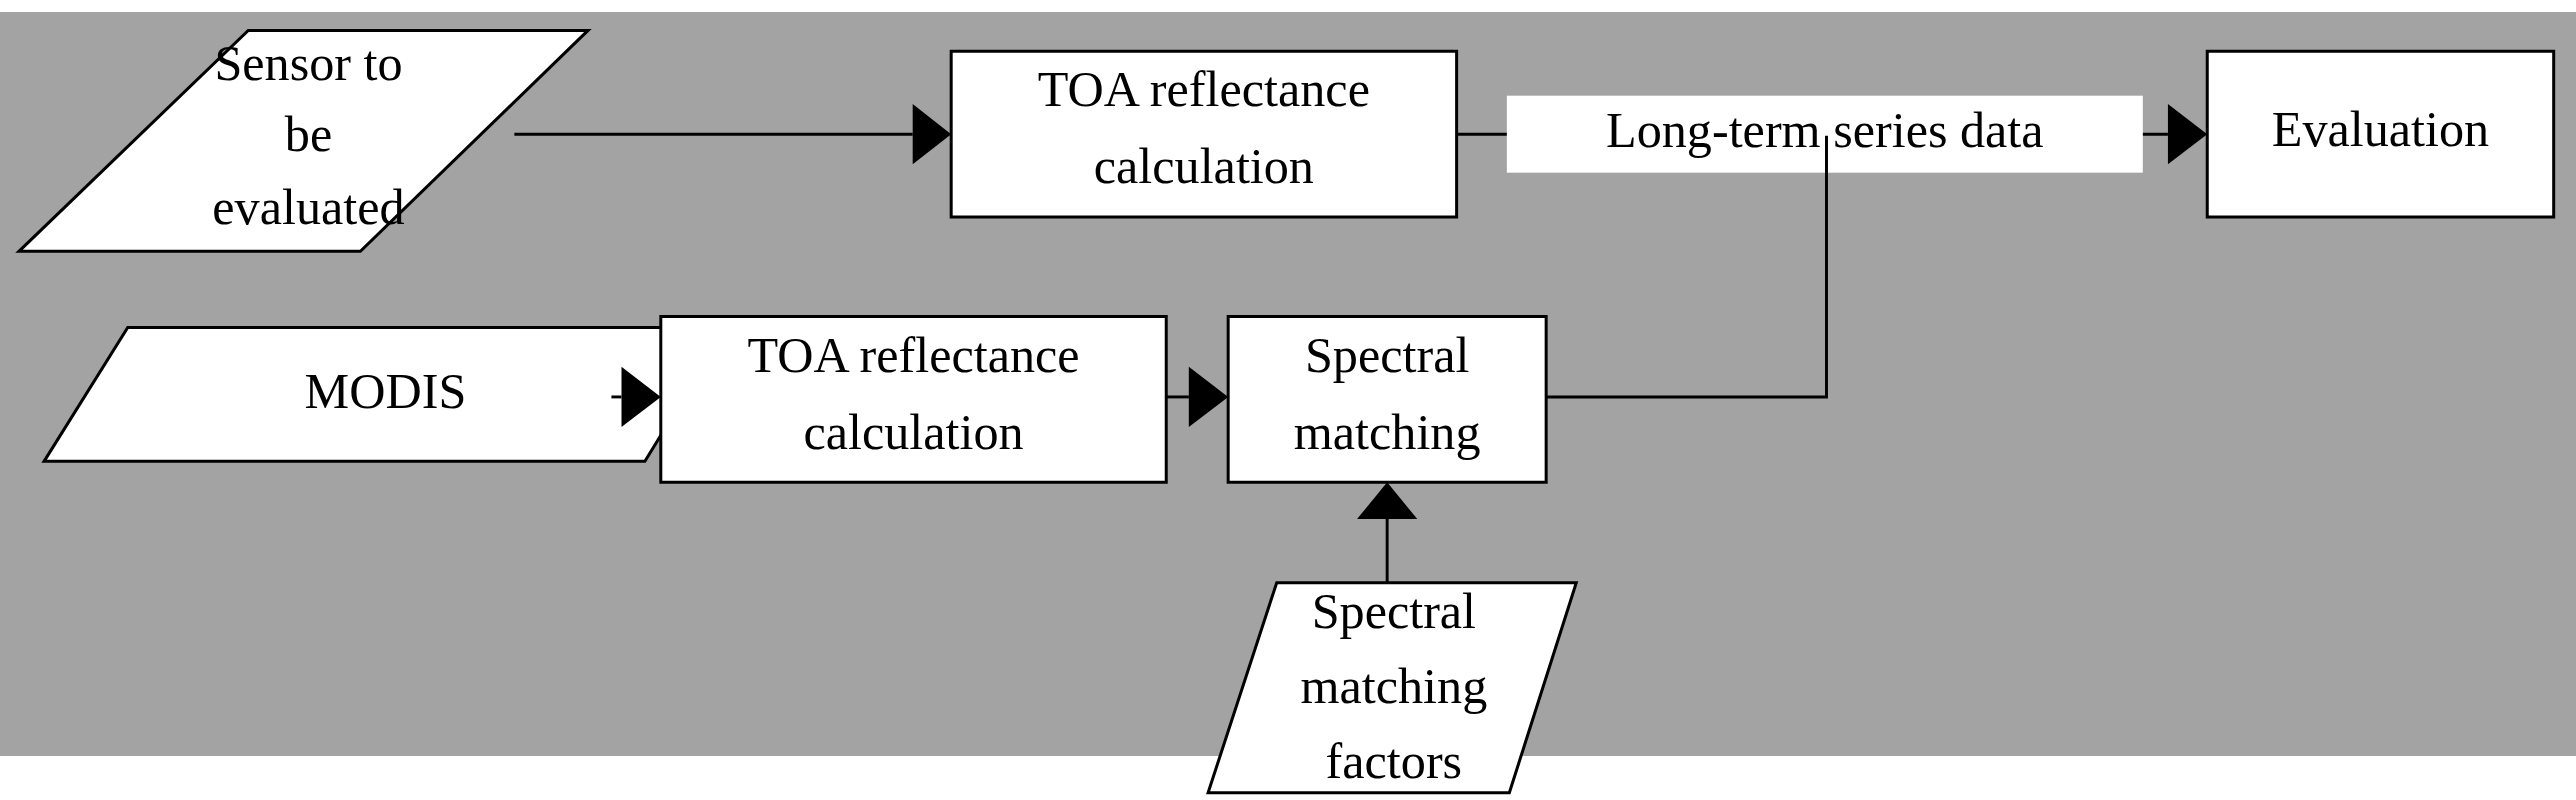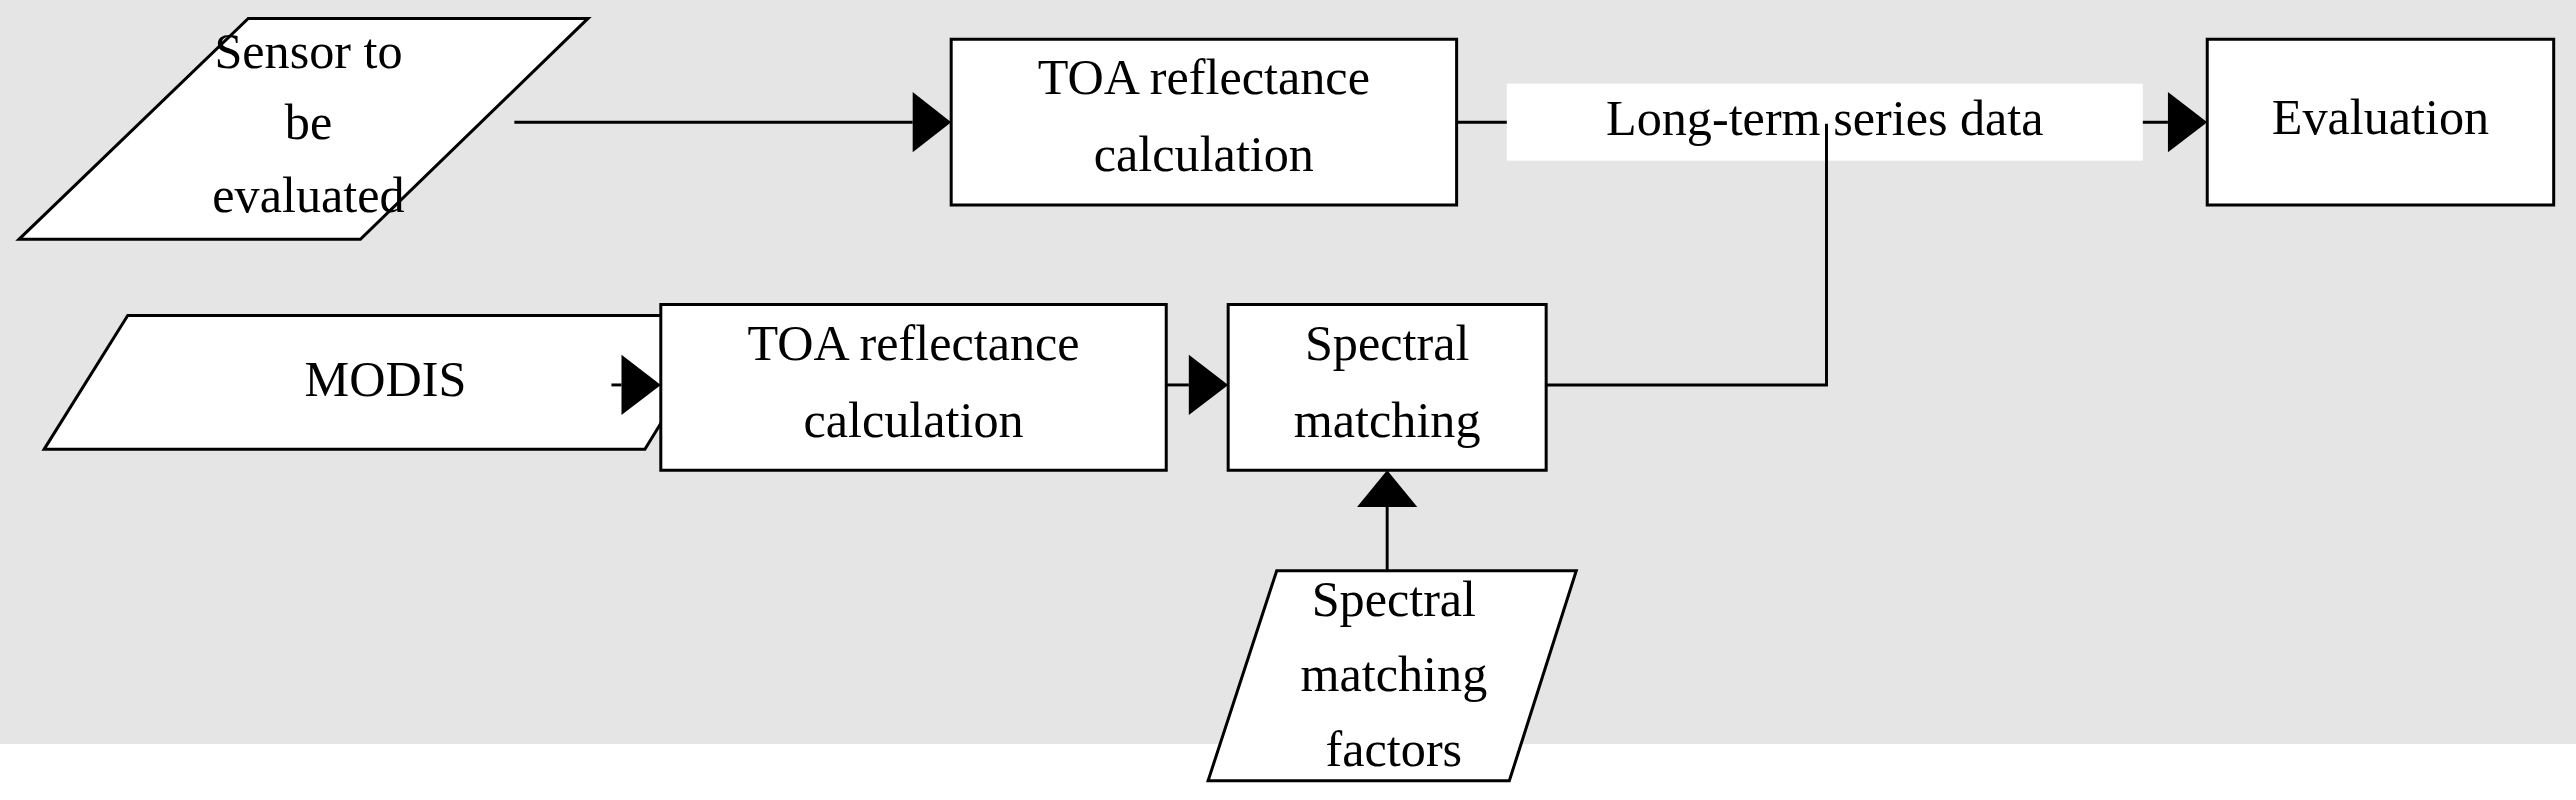--- a/index.html
+++ b/index.html
@@ -10,21 +10,22 @@
   body {
     width: 2576px;
     height: 800px;
     overflow: hidden;
     font-family: "Liberation Serif", "DejaVu Serif", serif;
   }
   #flowchart-root {
     position: relative;
     width: 2576px;
     height: 744px;
-    background: #e5e5e5;
+    background: #a3a3a3;
+    margin-top: 12px;
   }
   svg#diagram {
     display: block;
     width: 2576px;
     height: 800px;
   }
   .shape-outline {
     fill: #ffffff;
     stroke: #000000;
     stroke-width: 3;

